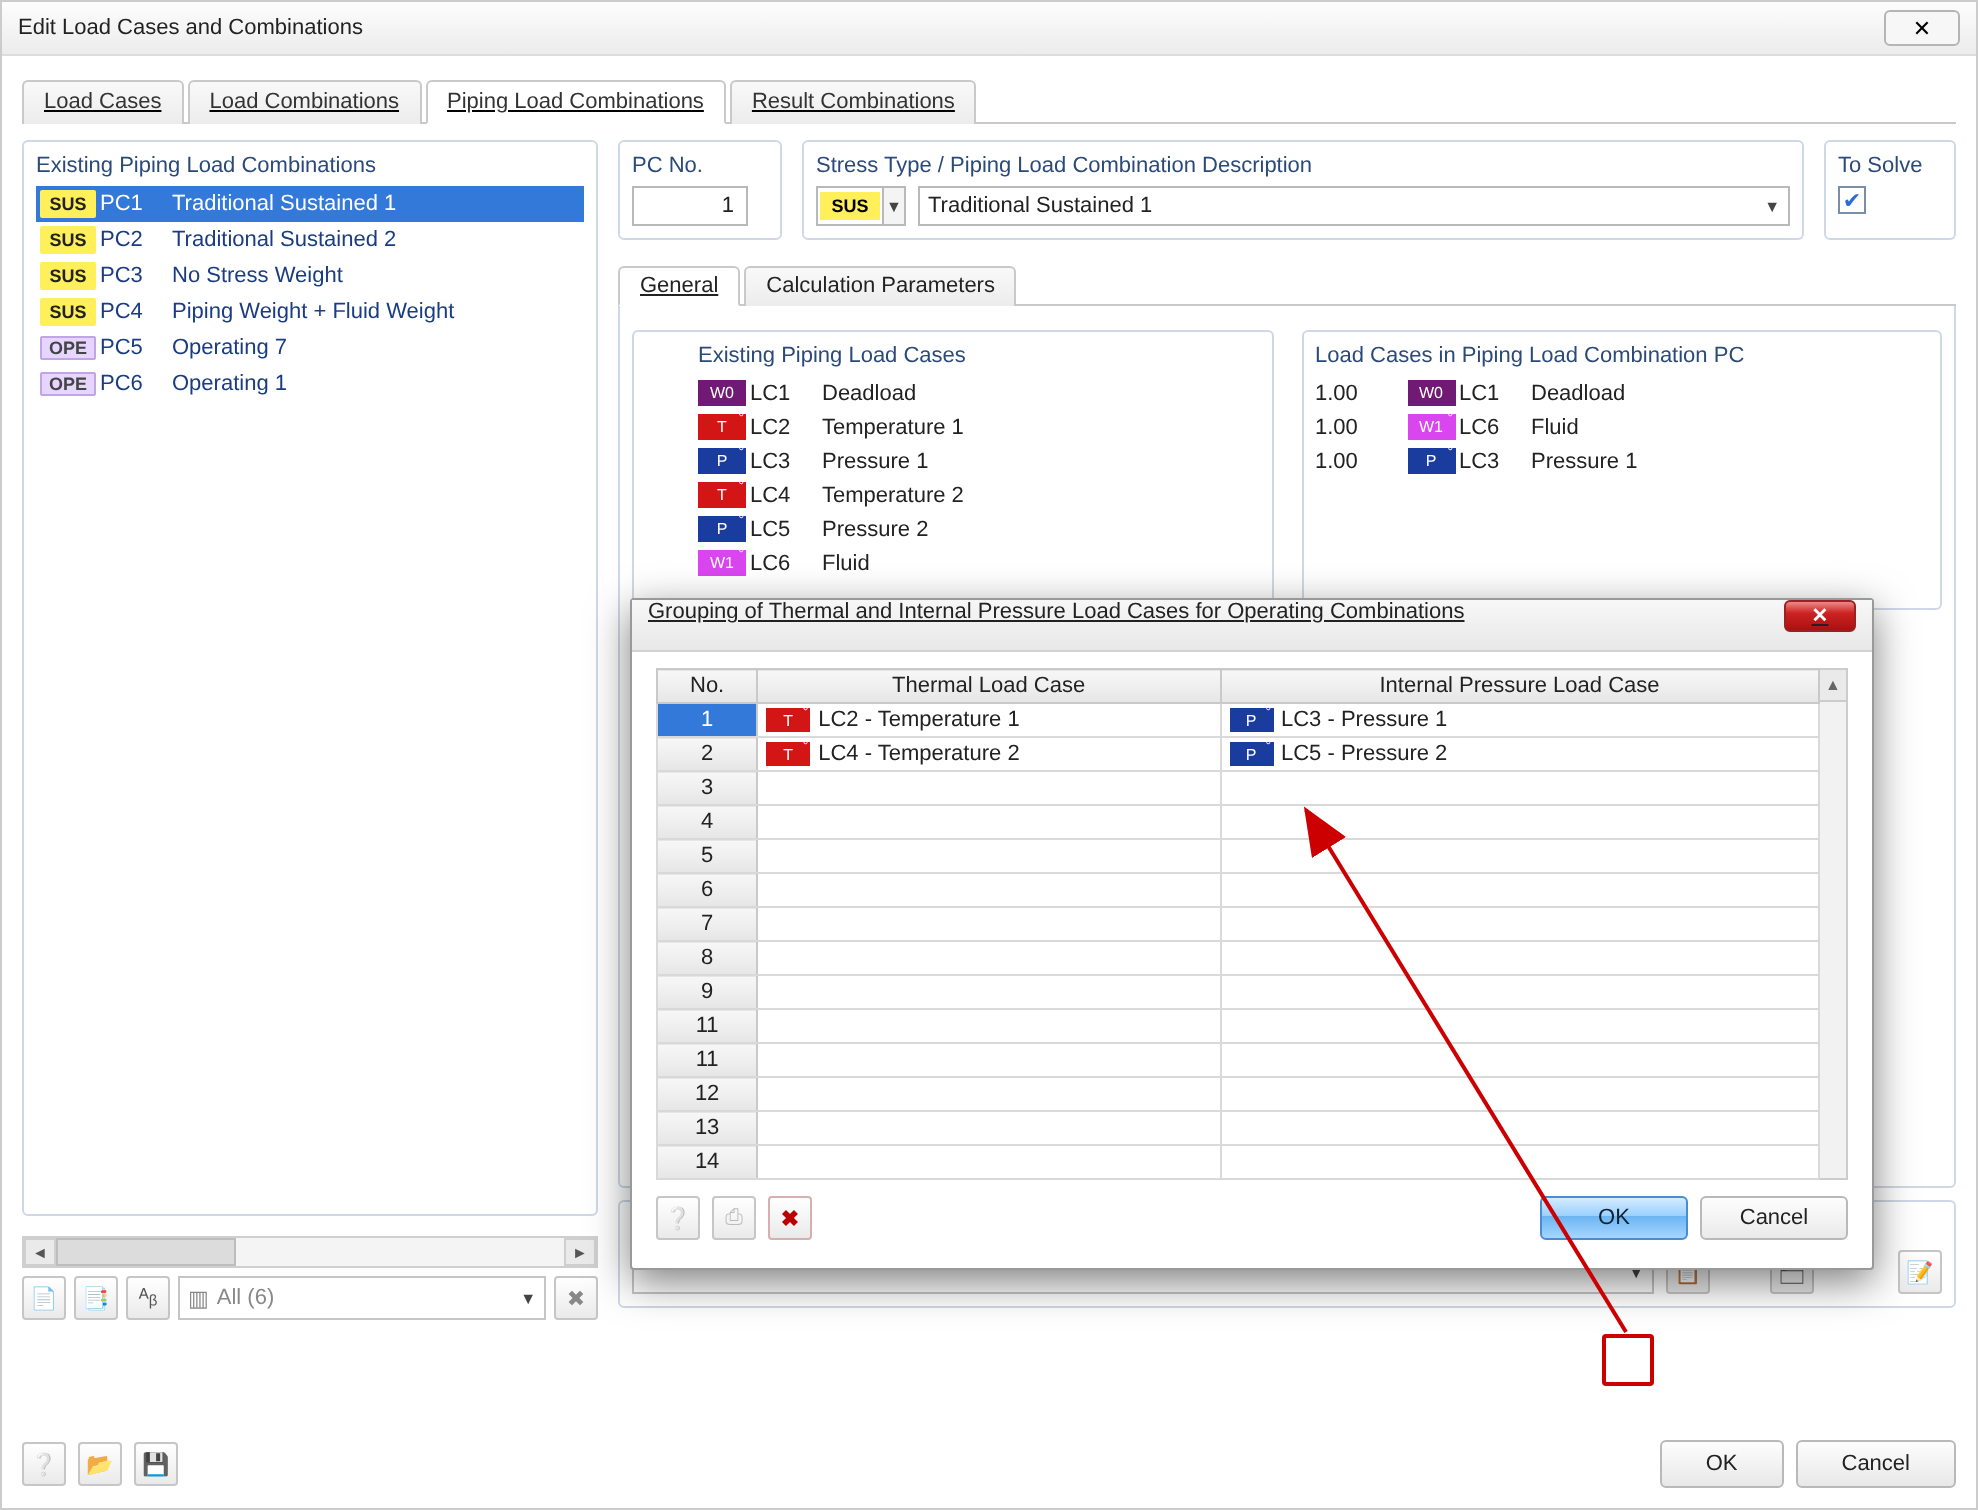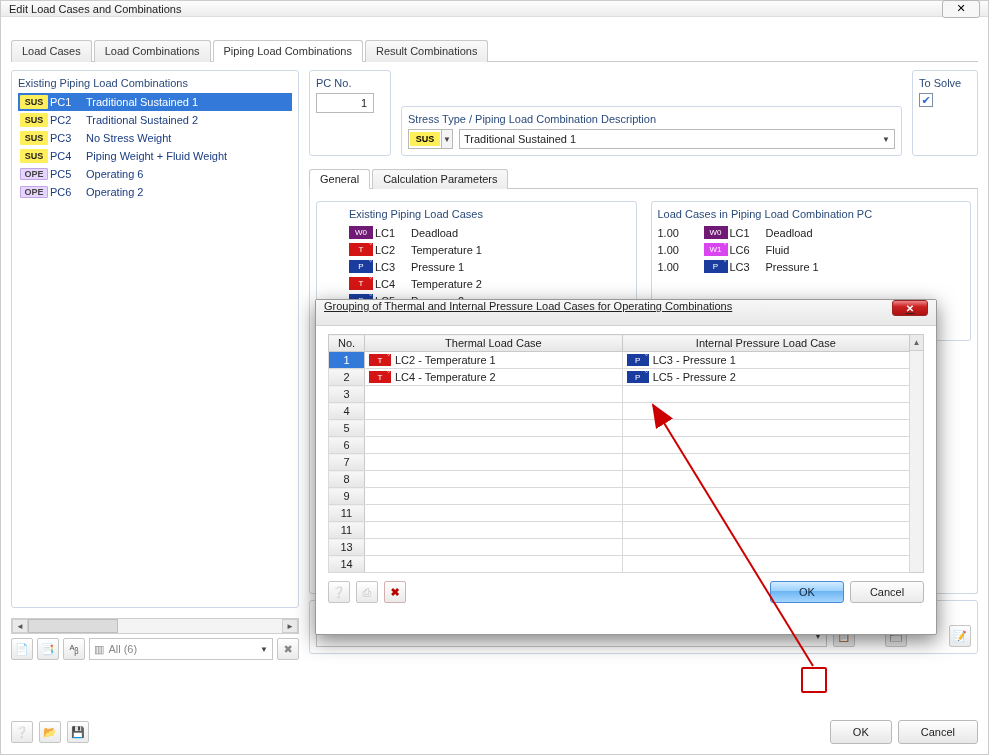--- a/index.html
+++ b/index.html
@@ -1,24 +1,24 @@
 <!DOCTYPE html>
 <html><head>
 <meta charset="utf-8">
 <style>
 * { box-sizing: border-box; margin: 0; padding: 0; font-family: "Segoe UI", Tahoma, sans-serif; font-size: 11px; }
 body { background: #fff; width: 989px; height: 755px; position: relative; overflow: hidden; }
 
 .window { width: 989px; height: 755px; border: 1px solid #ccc; background: #fff; position: relative; }
-.titlebar { height: 16px; background: linear-gradient(#fdfdfd,#ececec); border-bottom: 1px solid #ddd; display: flex; align-items: center; padding: 4px 8px; }
+.titlebar { height: 27px; background: linear-gradient(#fdfdfd,#ececec); border-bottom: 1px solid #ddd; display: flex; align-items: center; padding: 4px 8px; }
 .titlebar .title { color: #222; }
 .titlebar .wclose { margin-left: auto; width: 38px; height: 18px; border: 1px solid #b5b5b5; border-radius: 3px; display: flex; align-items: center; justify-content: center; background: #f7f7f7; font-size: 11px; }
 
 .content { position: absolute; top: 28px; left: 0; right: 0; bottom: 0; padding: 10px; }
-.tabs { display: flex; border-bottom: 1px solid #c9c9c9; margin-bottom: 8px; }
+.tabs { display: flex; border-bottom: 1px solid #c9c9c9; margin-bottom: 8px; text-decoration: underline; }
 .tab { padding: 4px 10px; border: 1px solid #c9c9c9; border-bottom: none; background: linear-gradient(#f9f9f9,#ececec); margin-right: 2px; color: #333; position: relative; top: 1px; border-radius: 3px 3px 0 0;}
 .tab.active { background: #fff; border-bottom: 1px solid #fff; }
 
 .cols { display: flex; gap: 10px; height: 590px; }
 .leftcol { width: 288px; display: flex; flex-direction: column; }
 .rightcol { flex: 1; display: flex; flex-direction: column; }
 
 .group { border: 1px solid #cfd8e6; border-radius: 3px; padding: 6px; margin-bottom: 6px; }
 .group.fillh { flex: 1; display: flex; flex-direction: column; min-height: 0; }
 .group-title { color: #2a4a7a; margin-bottom: 4px; }
@@ -29,34 +29,34 @@
 .pclist-row .tag { width: 28px; height: 14px; font-size: 9px; display: flex; align-items: center; justify-content: center; font-weight: bold; border-radius: 1px; }
 .tag.sus { background: #ffef5a; color: #222; }
 .tag.ope { background: #e6d6ff; color: #444; border: 1px solid #c2a5e6; height: 12px; }
 .pclist-row .pcid { width: 34px; color: #1a3c82; }
 .pclist-row.sel .pcid { color: #fff; }
 .pclist-row .pcdesc { flex: 1; color: #1a3c82; }
 .pclist-row.sel .pcdesc { color: #fff; }
 
 .topstrip { display: flex; gap: 10px; margin-bottom: 6px; }
 .pcno-box { flex: 0 0 82px; }
-.stype-box { flex: 1; margin-top: 36px; }
+.stype-box { flex: 1; }
 .tosolve-box { flex: 0 0 66px; }
 .pcno-input { width: 58px; height: 20px; border: 1px solid #b9b9b9; text-align: right; padding: 0 6px; background: #fff; color: #222; }
 .stype-row { display: flex; gap: 6px; align-items: center; }
 .stype-tag-wrap { border: 1px solid #b9b9b9; height: 20px; display: flex; align-items: center; padding: 1px; }
 .stype-tag { width: 30px; height: 14px; background: #ffef5a; font-size: 9px; font-weight: bold; display: flex; align-items: center; justify-content: center; }
 .stype-dd { border: 1px solid #b9b9b9; height: 20px; width: 12px; display: flex; align-items: center; justify-content: center; background: #f4f4f4; margin-left: -1px; color: #444; font-size: 8px;}
 .desc-input { flex: 1; height: 20px; border: 1px solid #b9b9b9; padding: 0 4px; display: flex; align-items: center; justify-content: space-between; background: #fff; color: #222;}
 .desc-input .dd { font-size: 8px; color: #444; }
 .chk { width: 14px; height: 14px; border: 1px solid #7a8ea8; background: #fff; display: flex; align-items: center; justify-content: center; color: #2a6bd4; font-size: 11px; }
 
 .subtabs { display: flex; border-bottom: 1px solid #c9c9c9; }
 .subtab { padding: 3px 10px; border: 1px solid #c9c9c9; border-bottom: none; background: linear-gradient(#f9f9f9,#ececec); margin-right: 2px; border-radius: 3px 3px 0 0; position: relative; top: 1px; color: #222;}
-.subtab.active { background: #fff; border-bottom: 1px solid #fff; }
+.subtab.active { background: #fff; border-bottom: 1px solid #fff; text-decoration: underline; }
 
 .gencols { display: flex; gap: 14px; margin-top: 6px; flex: 1; min-height: 0; }
 .genleft, .genright { flex: 1; }
 
 .lc-list .lc-row { display: flex; align-items: center; height: 17px; gap: 2px; }
 .lc-tag { width: 24px; height: 13px; font-size: 8px; display: flex; align-items: center; justify-content: center; color: #fff; position: relative; }
 .lc-tag .deg { position: absolute; top: -1px; right: 1px; font-size: 7px; }
 .lc-tag.w { background: #701a75; }
 .lc-tag.t { background: #d31515; }
 .lc-tag.p { background: #1a3c9e; }
@@ -82,21 +82,21 @@
 .mainfooter .spacer { flex: 1; }
 .btn { height: 24px; padding: 0 22px; border: 1px solid #b9b9b9; border-radius: 3px; background: linear-gradient(#fdfdfd,#e8e8e8); color: #222; display: flex; align-items: center; justify-content: center; }
 
 .modal { position: absolute; left: 314px; top: 298px; width: 622px; height: 336px; border: 1px solid #999; background: #fff; box-shadow: 0 6px 20px rgba(0,0,0,0.5); border-radius: 2px; }
 .modal .mtitle { height: 26px; background: linear-gradient(#f7f7f7,#e8e8e8); display: flex; align-items: flex-start; padding: 0 8px; color: #222; border-bottom: 1px solid #d2d2d2; text-decoration: underline; }
 .modal .mclose { margin-left: auto; width: 36px; height: 16px; background: linear-gradient(#e88,#c22 40%,#a11); border: 1px solid #922; border-radius: 3px; color: #fff; display: flex; align-items: center; justify-content: center; font-size: 10px; font-weight: bold;}
 .modal .mbody { padding: 8px 12px; }
 .modal .msub { color: #2a4a7a; margin-bottom: 4px; }
 
 .gtbl { border: 1px solid #bbb; width: 100%; border-collapse: collapse; }
-.gtbl th { background: linear-gradient(#f7f7f7,#e6e6e6); border: 1px solid #c9c9c9; font-weight: normal; padding: 2px 4px; color: #222; }
+.gtbl th { background: linear-gradient(#f7f7f7,#e6e6e6); border: 1px solid #c9c9c9; font-weight: normal; padding: 2px 16px; color: #222; }
 .gtbl td { border: 1px solid #d9d9d9; height: 17px; padding: 0 2px; color: #222; }
 .gtbl td.no { background: linear-gradient(#f7f7f7,#e6e6e6); text-align: center; width: 30px; border-right: 1px solid #c9c9c9;}
 .gtbl td.no.sel { background: #3379d9; color: #fff; }
 .gtbl td.cell { background: #fff; }
 .cell-inner { display: flex; align-items: center; gap: 4px; padding-left: 2px;}
 .cell-inner .lc-tag { flex: 0 0 22px; height: 12px; }
 
 .mfooter { display: flex; gap: 6px; padding: 0 12px 10px; align-items: center; }
 .mfooter .spacer { flex: 1; }
 .okbtn { height: 22px; width: 74px; border: 1px solid #4a8bd6; border-radius: 3px; background: linear-gradient(#d3ecff,#9ad0ff 45%,#6cb5f2 46%,#a6d6ff); color: #123; display: flex; align-items: center; justify-content: center; }
@@ -147,26 +147,26 @@
     <span class="pcdesc">No Stress Weight</span>
               </div>
               <div class="pclist-row">
                 <span class="tag sus">SUS</span>
     <span class="pcid">PC4</span>
     <span class="pcdesc">Piping Weight + Fluid Weight</span>
               </div>
               <div class="pclist-row">
                 <span class="tag ope">OPE</span>
     <span class="pcid">PC5</span>
-    <span class="pcdesc">Operating 6</span>
+    <span class="pcdesc">Operating 7</span>
               </div>
               <div class="pclist-row">
                 <span class="tag ope">OPE</span>
     <span class="pcid">PC6</span>
-    <span class="pcdesc">Operating 2</span>
+    <span class="pcdesc">Operating 1</span>
               </div>
             </div>
         </div>
         <div class="hscroll">
           <div class="arrow">◄</div>
           <div class="track">
               <div class="thumb"></div>
             </div>
           <div class="arrow">►</div>
         </div>
@@ -406,20 +406,25 @@
                 <td class="no">11</td>
     <td class="cell"></td>
     <td class="cell"></td>
               </tr>
               <tr>
                 <td class="no">11</td>
     <td class="cell"></td>
     <td class="cell"></td>
               </tr>
               <tr>
+                <td class="no">12</td>
+    <td class="cell"></td>
+    <td class="cell"></td>
+              </tr>
+              <tr>
                 <td class="no">13</td>
     <td class="cell"></td>
     <td class="cell"></td>
               </tr>
               <tr>
                 <td class="no">14</td>
     <td class="cell"></td>
     <td class="cell"></td>
               </tr>
             </tbody>

